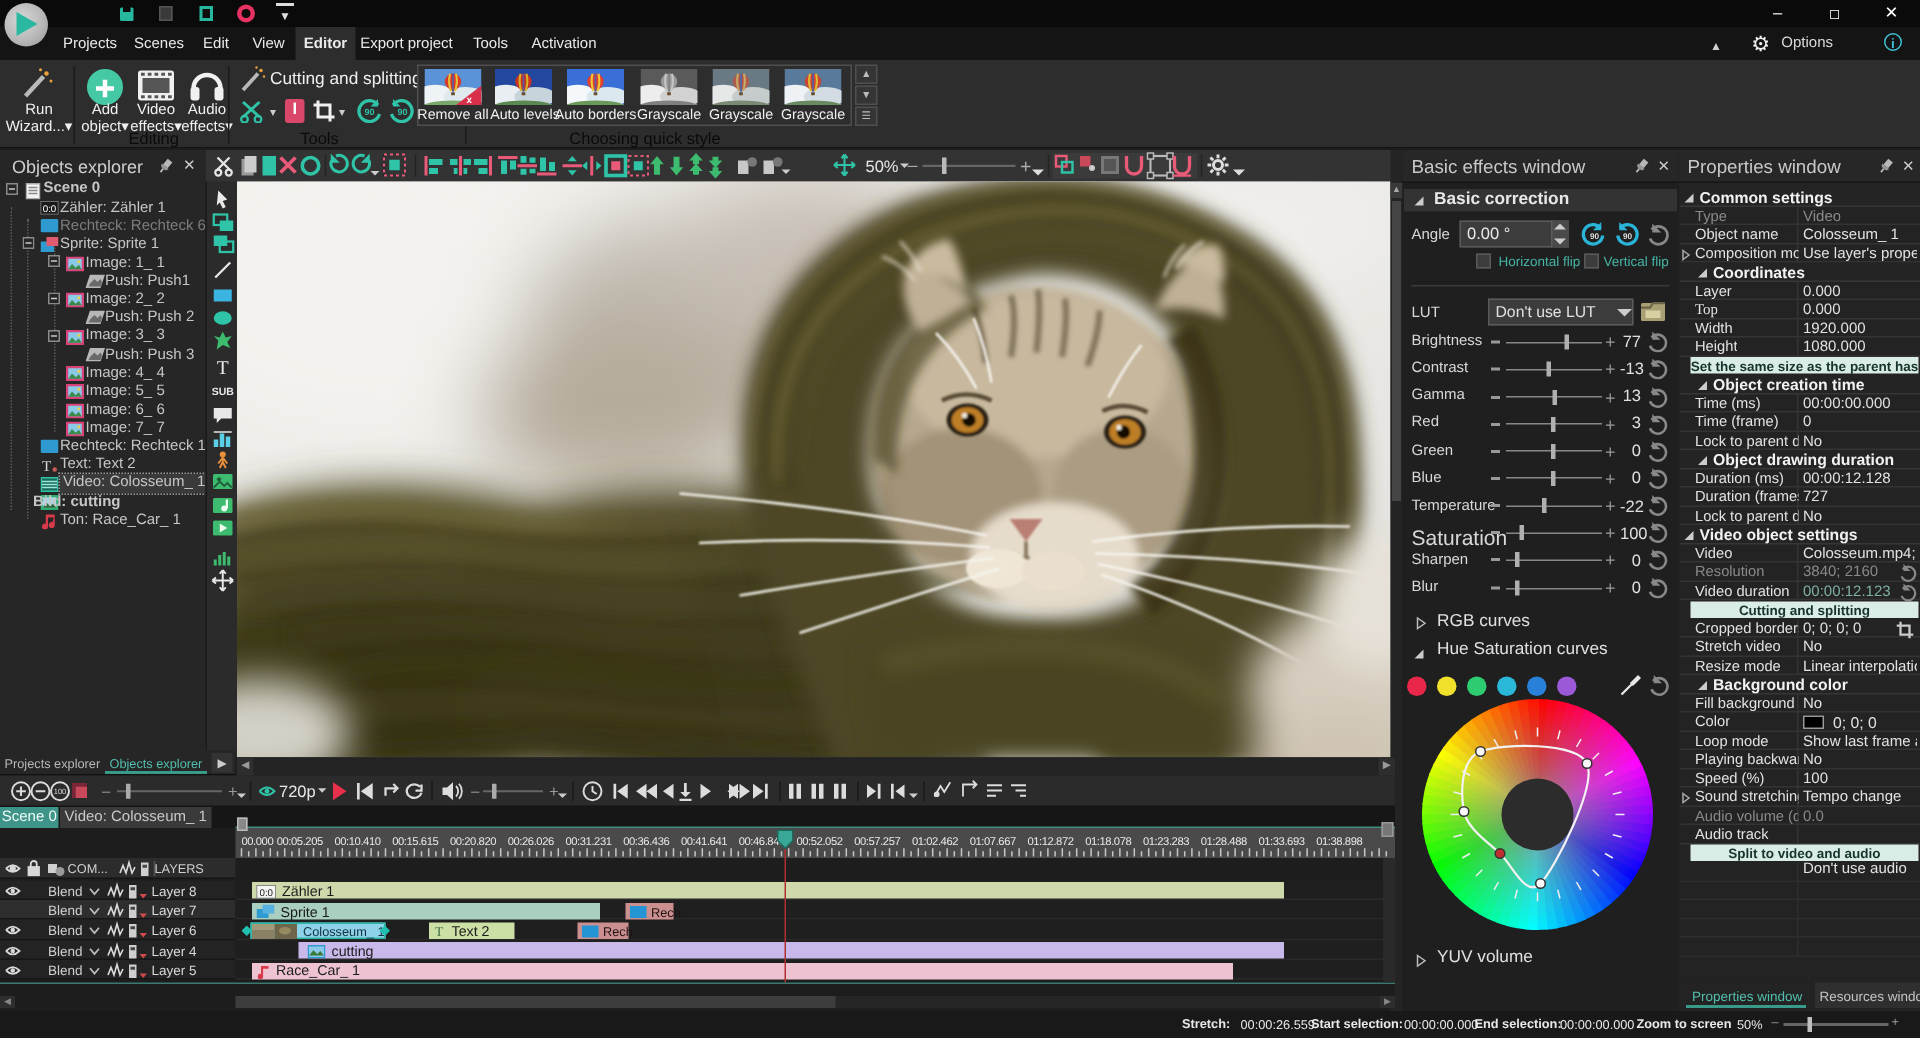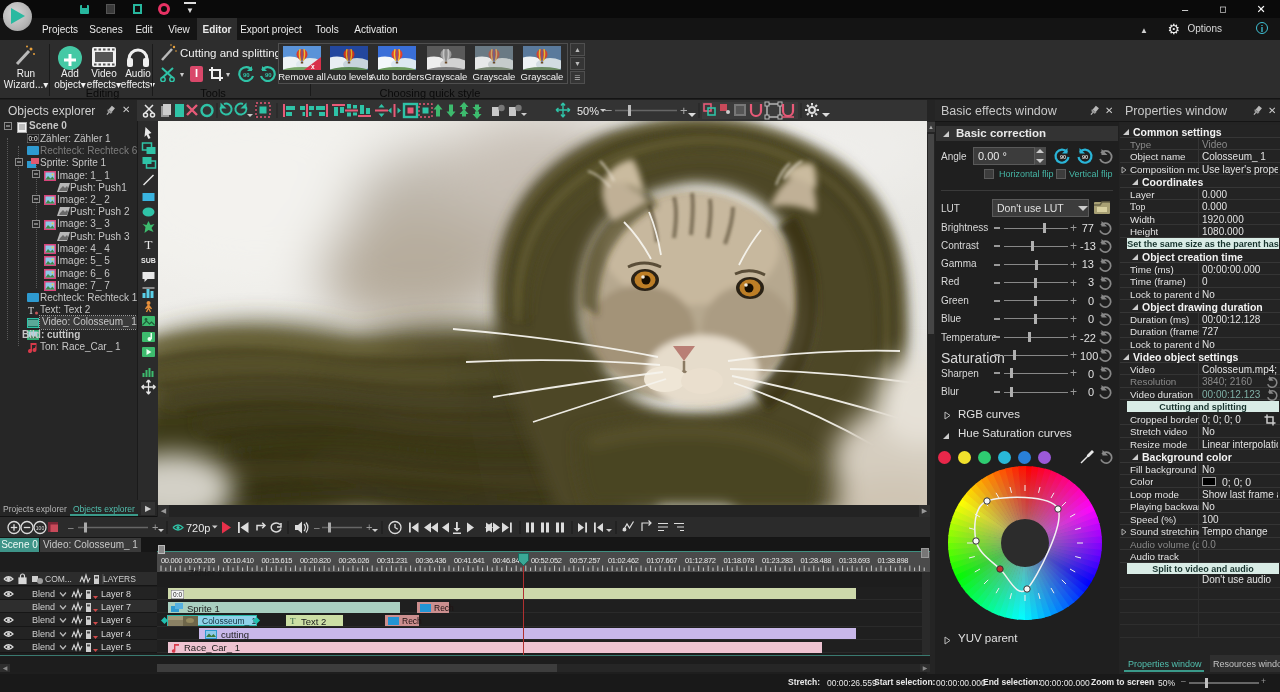--- a/index.html
+++ b/index.html
@@ -1094,21 +1094,21 @@
 <circle cx="40" cy="36" r="3.2" fill="#f8f8f8" stroke="#333"></circle>
 <circle cx="111" cy="44" r="3.2" fill="#f8f8f8" stroke="#333"></circle>
 <circle cx="29" cy="76" r="3.2" fill="#f8f8f8" stroke="#333"></circle>
 <circle cx="53" cy="104" r="3.2" fill="#c03030" stroke="#333"></circle>
 <circle cx="80" cy="124" r="3.2" fill="#f8f8f8" stroke="#333"></circle>
 </g>
 </svg>
         <svg class="abs" style="left:944px;top:636px;" width="7" height="9">
           <path d="M1 1 l5 3.5 l-5 3.5 z" fill="none" stroke="#bbb"></path>
         </svg>
-        <div class="abs" style="left:958px;top:632px;color:#e0e0e0;font-size:11.5px;">YUV parent</div>
+        <div class="abs" style="left:958px;top:632px;color:#e0e0e0;font-size:11.5px;">YUV volume</div>
       </div>
     </div>
   <div id="propwrap">
       <div class="abs" style="left:1119px;top:100px;width:161px;height:574px;background:#232323;"></div>
       <div class="abs" style="left:1119px;top:100px;width:161px;height:22px;background:#272727;border-bottom:1px solid #151515;"></div>
       <div class="abs" style="left:1125px;top:104px;color:#c8c8c8;font-size:12.5px;">Properties window</div>
       <svg class="abs" style="left:1252px;top:105px;" width="11" height="11">
         <g transform="rotate(40 5.5 5.5)">
           <rect x="3.5" y="1" width="4" height="5" fill="#b8b8b8"></rect>
           <path d="M2.5 6 h6 l-1 2 h-4 z" fill="#9a9a9a"></path>
@@ -1652,21 +1652,21 @@
         <rect x="87" y="4.5" width="3" height="2" fill="#444"></rect>
         <path d="M93 9 l2.5 3 l2.5 -3 z" fill="#d04a4a"></path>
         <text x="101" y="10" font-size="9" fill="#d8d8d8">Layer 5</text>
       </svg>
       <div class="abs" style="left:157px;top:640.1px;width:773px;height:13.4px;background:#1f1f1f;border-bottom:1px solid #2a2a2a;"></div>
       <div class="abs" style="left:168px;top:588px;width:688px;height:11px;background:#cdd9ab;"></div>
       <svg class="abs" style="left:171px;top:589.5px;" width="13" height="9">
         <rect width="13" height="9" fill="#f4f4f4" stroke="#666"></rect>
         <text x="6.5" y="7" font-size="6.5" fill="#222" text-anchor="middle">0:0</text>
       </svg>
-      <div class="abs" style="left:188px;top:567px;font-size:9.5px;color:#1c1c1c;">Zähler 1</div>
+      <div class="abs" style="left:188px;top:589px;font-size:9.5px;color:#1c1c1c;">Zähler 1</div>
       <div class="abs" style="left:168px;top:601.5px;width:232px;height:11px;background:#a9cfc0;"></div>
       <svg class="abs" style="left:171px;top:602.5px;" width="12" height="10">
         <rect x="0" y="3" width="8" height="6" fill="#2e9ad0"></rect>
         <rect x="4" y="0" width="8" height="6" fill="#56b0e0"></rect>
       </svg>
       <div class="abs" style="left:187px;top:602.5px;font-size:9.5px;color:#1c1c1c;">Sprite 1</div>
       <div class="abs" style="left:417px;top:601.5px;width:32px;height:11px;background:#cc8f8f;"></div>
       <div class="abs" style="left:420px;top:603.5px;width:11px;height:8px;background:#2394d4;"></div>
       <div class="abs" style="left:434px;top:602.5px;font-size:8.5px;color:#201212;">Rech</div>
       <div class="abs" style="left:167px;top:614.9px;width:90px;height:11px;background:#8ed2ea;border:1px solid #29b8a8;"></div>

